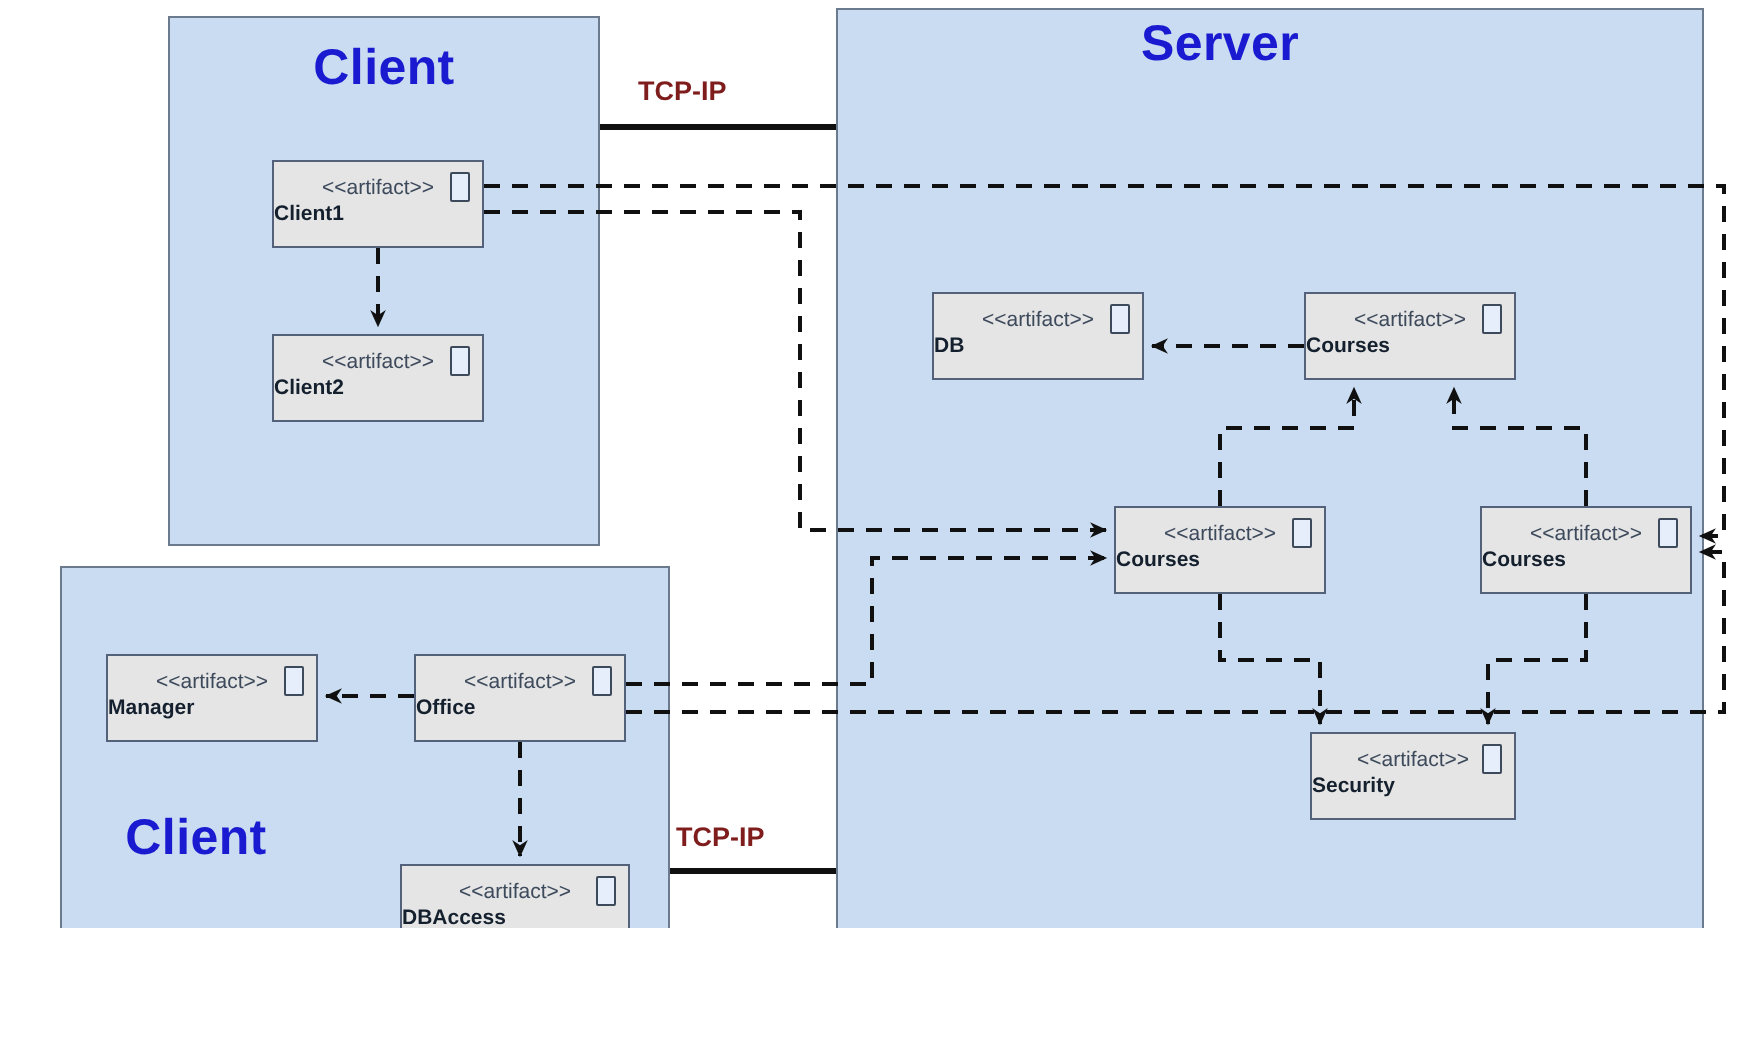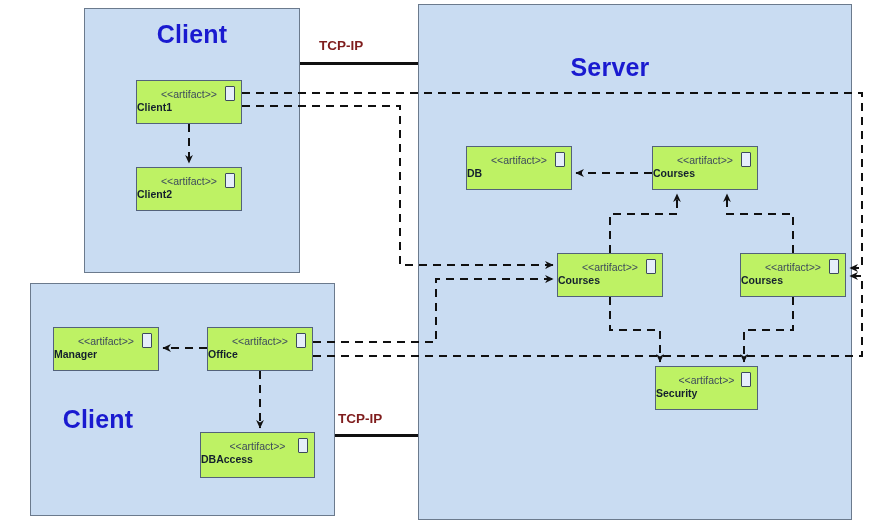--- a/index.html
+++ b/index.html
@@ -7,21 +7,21 @@
     margin: 0;
     padding: 0;
     background: #ffffff;
   }
   body {
     font-family: "Liberation Sans", sans-serif;
   }
   #canvas {
     position: relative;
     width: 871px;
-    height: 524px;
+    height: 464px;
     background: #ffffff;
     overflow: hidden;
   }
   svg#wires {
     position: absolute;
     left: 0;
     top: 0;
     width: 871px;
     height: 524px;
     pointer-events: none;
@@ -38,21 +38,21 @@
     right: 0;
     text-align: center;
     color: #1a1ad0;
     font-weight: bold;
     font-size: 25px;
     letter-spacing: 0.2px;
     font-family: "Liberation Sans", sans-serif;
   }
   .artifact {
     position: absolute;
-    background: #bef264;
+    background: #e5e5e5;
     border: 1.2px solid #53627a;
     box-sizing: border-box;
   }
   .artifact .stereo {
     position: absolute;
     left: 0;
     right: 0;
     top: 7px;
     text-align: center;
     font-size: 10.5px;
@@ -103,21 +103,21 @@
 
 <div id="canvas">
 
   <div class="node" style="left:84px; top:8px; width:216px; height:265px;"></div>
   <div class="node-title" style="left:84px; top:20px; width:216px;">Client</div>
 
   <div class="node" style="left:30px; top:283px; width:305px; height:233px;"></div>
   <div class="node-title" style="left:30px; top:405px; width:136px;">Client</div>
 
   <div class="node" style="left:418px; top:4px; width:434px; height:516px;"></div>
-  <div class="node-title" style="left:418px; top:8px; width:384px;margin-top:45px;">Server</div>
+  <div class="node-title" style="left:418px; top:8px; width:384px;">Server</div>
 
   <div class="link-line" style="left:300px; top:62px; width:118px;"></div>
   <div class="link-label" style="left:319px; top:38px;">TCP-IP</div>
 
   <div class="link-line" style="left:335px; top:434px; width:83px;"></div>
   <div class="link-label" style="left:338px; top:411px;">TCP-IP</div>
 
   <svg id="wires" viewBox="0 0 871 524" xmlns="http://www.w3.org/2000/svg">
     <defs>
       <marker id="ah" markerWidth="9" markerHeight="9" refX="8" refY="4.5" orient="auto" markerUnits="userSpaceOnUse">

